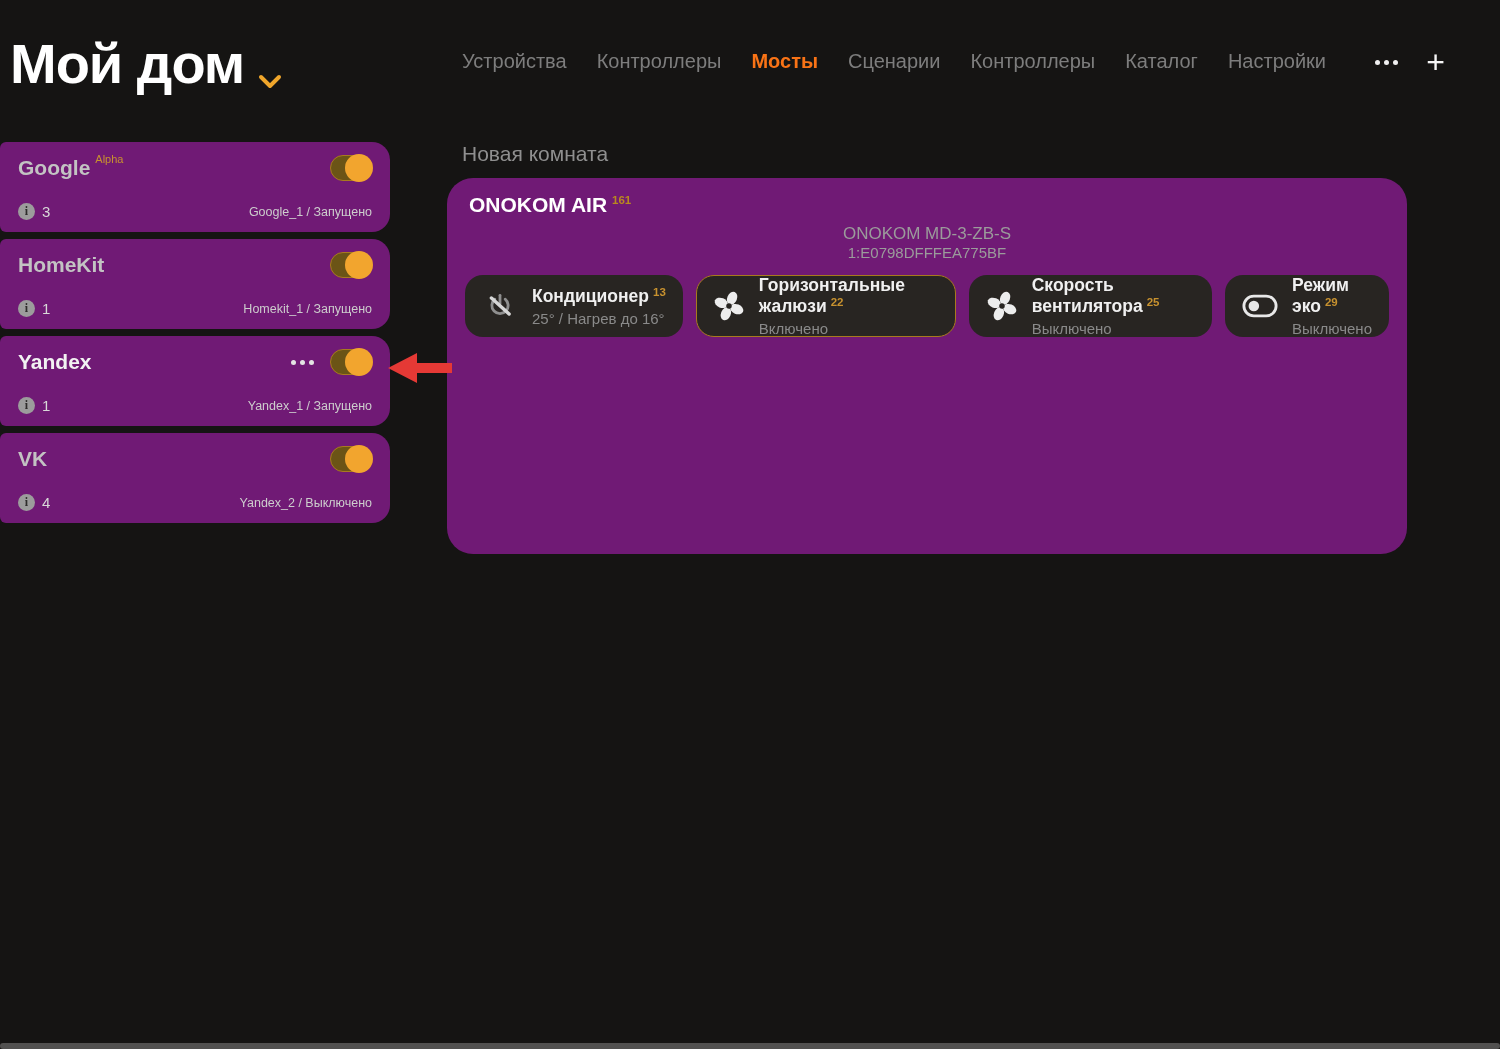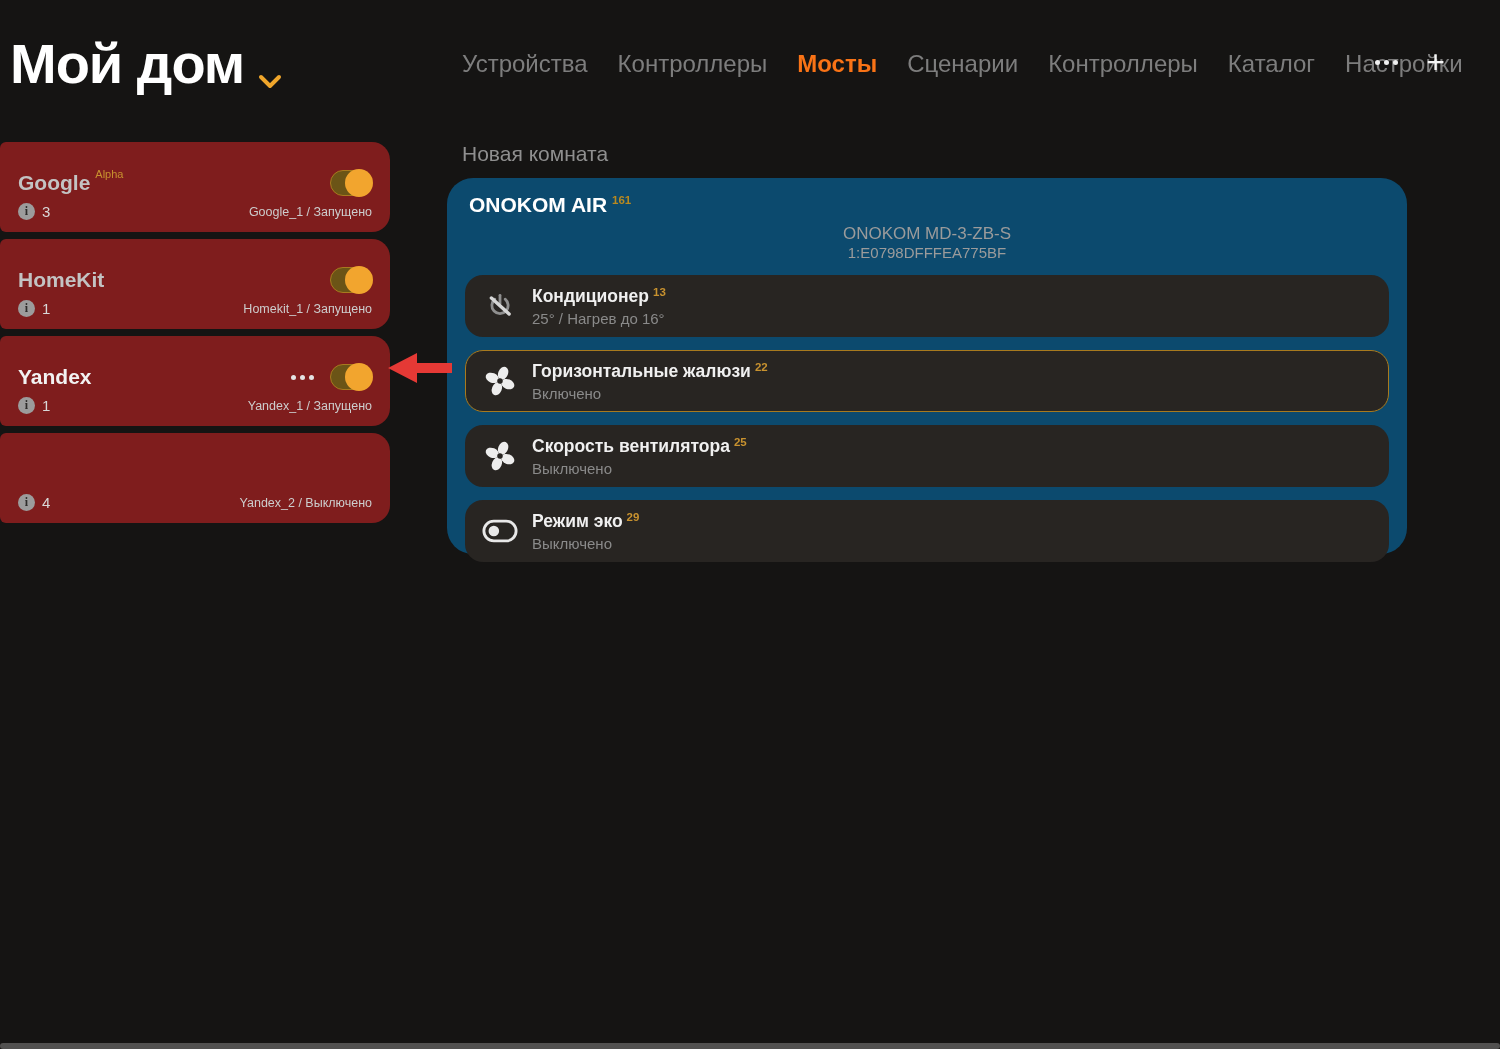--- a/index.html
+++ b/index.html
@@ -14,33 +14,33 @@
 
   
   .app-title {
     position:absolute; left:10px; top:24px;
     font-size:56px; font-weight:700; letter-spacing:-1px; color:#ffffff;
     display:flex; align-items:center; gap:14px;
   }
   .chevron { margin-top:14px; cursor:pointer; }
 
   .nav { position:absolute; left:462px; top:50px; display:flex; gap:30px; align-items:center; }
-  .nav-tab { font-size:24px; color:#7d7d7d; cursor:pointer; white-space:nowrap; }
+  .nav-tab { font-size:20px; color:#7d7d7d; cursor:pointer; white-space:nowrap; }
   .nav-tab.active { color:#f97316; font-weight:700; }
 
   .header-actions { position:absolute; right:55px; top:52px; display:flex; align-items:center; gap:28px; }
   .dots-icon { display:flex; gap:4px; cursor:pointer; }
   .dots-icon i { width:5px; height:5px; border-radius:50%; background:#f0f0f0; display:block; }
   .plus-icon { font-size:32px; font-weight:300; color:#f5f5f5; line-height:20px; cursor:pointer; }
 
   
   .sidebar { position:absolute; left:0; top:142px; width:390px; display:flex; flex-direction:column; gap:7px; }
   .side-card {
-    background:#7f1d1d; border-radius:6px 18px 18px 6px; height:90px;
-    position:relative; padding:28px 18px 12px 18px;
+    background:#701a75; border-radius:6px 18px 18px 6px; height:90px;
+    position:relative; padding:13px 18px 12px 18px;
   }
   .side-head { display:flex; align-items:center; }
   .side-title { font-size:21px; font-weight:700; color:#c3c3c3; }
   .side-title.bright { color:#f2f2f2; }
   .alpha-sup { color:#c8922f; font-size:11px; margin-left:5px; position:relative; top:-9px;text-align:center; }
   .menu-dots { display:flex; gap:4px; margin-left:auto; margin-right:16px; cursor:pointer; }
   .menu-dots i { width:5px; height:5px; border-radius:50%; background:#e4e4e4; display:block; }
   .toggle {
     width:42px; height:26px; border-radius:14px; background:#6b5416;
     border:1.5px solid #a87a1e; position:relative; cursor:pointer; flex:0 0 auto;
@@ -61,28 +61,28 @@
     display:flex; align-items:center; justify-content:center;
     font-family:"Liberation Serif", serif;
   }
   .info-count { font-size:15px; color:#d8d8d8; }
   .side-status { font-size:12.5px; color:#cdcdcd; }
 
   
   .room-title { position:absolute; left:462px; top:142px; font-size:21px; color:#8f8f8f; }
   .device-card {
     position:absolute; left:447px; top:178px; width:960px; height:376px;
-    background:#0c4a6e; border-radius:26px; padding:15px 18px;
+    background:#701a75; border-radius:26px; padding:15px 18px;
   }
   .device-title { font-size:21px; font-weight:700; color:#ffffff; padding-left:4px; }
   .dev-sup { color:#b9891f; font-size:11.5px; font-weight:700; position:relative; top:-8px; margin-left:5px; }
   .device-meta { display:flex; justify-content:space-between; align-items:center; margin-top:7px; padding:0 4px;flex-direction:column; }
   .device-model { font-size:17px; color:#9b9b9b; }
   .device-address { font-size:15px; color:#9b9b9b; }
-  .rows { margin-top:14px; display:flex; flex-direction:column; gap:13px; }
+  .rows { margin-top:14px; display:flex; gap:13px; }
   .row {
     height:62px; background:#282522; border-radius:18px;
     display:flex; align-items:center; padding:0 16px; gap:14px;
     border:1px solid transparent; cursor:pointer;
   }
   .row.highlighted { border-color:#a87a1e; }
   .row-icon { width:36px; display:flex; justify-content:center; align-items:center; }
   .row-text { display:flex; flex-direction:column; gap:3px; }
   .row-title { font-size:17.5px; font-weight:600; color:#f0f0f0; }
   .row-sup { color:#c8922f; font-size:11.5px; font-weight:600; position:relative; top:-6px; margin-left:4px; }
@@ -170,20 +170,24 @@
     <div class="side-foot">
       <span class="info-wrap">
         <span class="info-icon">i</span>
         <span class="info-count">1</span>
       </span>
       <span class="side-status">Yandex_1 / Запущено</span>
     </div>
   </div>
 
   <div class="side-card">
+    <div class="side-head">
+      <span class="side-title">VK</span>
+      <span class="toggle ml-auto"></span>
+    </div>
     <div class="side-foot">
       <span class="info-wrap">
         <span class="info-icon">i</span>
         <span class="info-count">4</span>
       </span>
       <span class="side-status">Yandex_2 / Выключено</span>
     </div>
   </div>
 
 </div>

